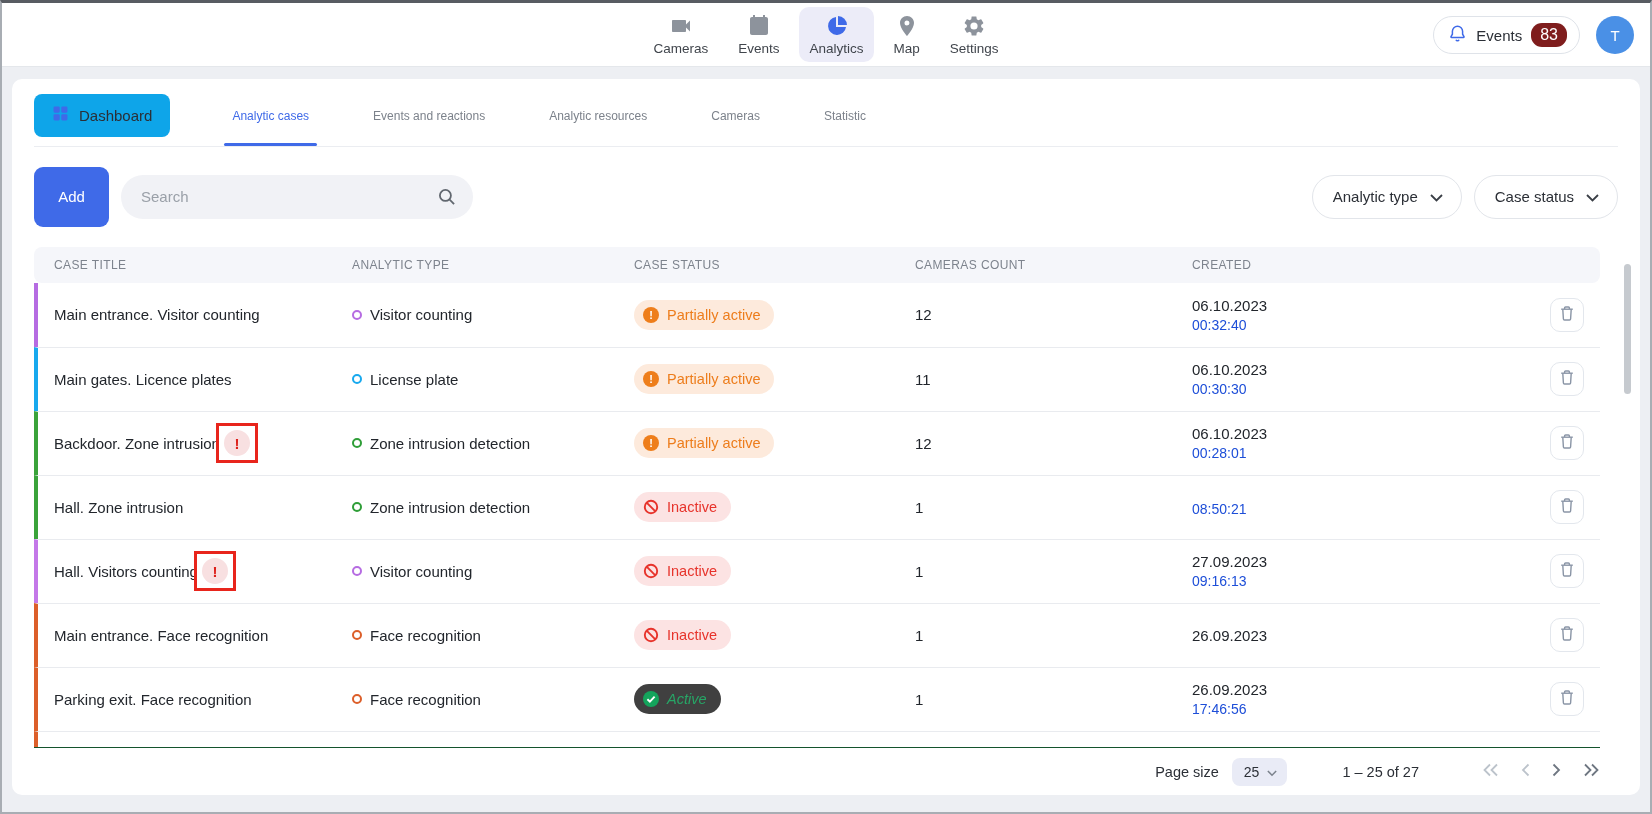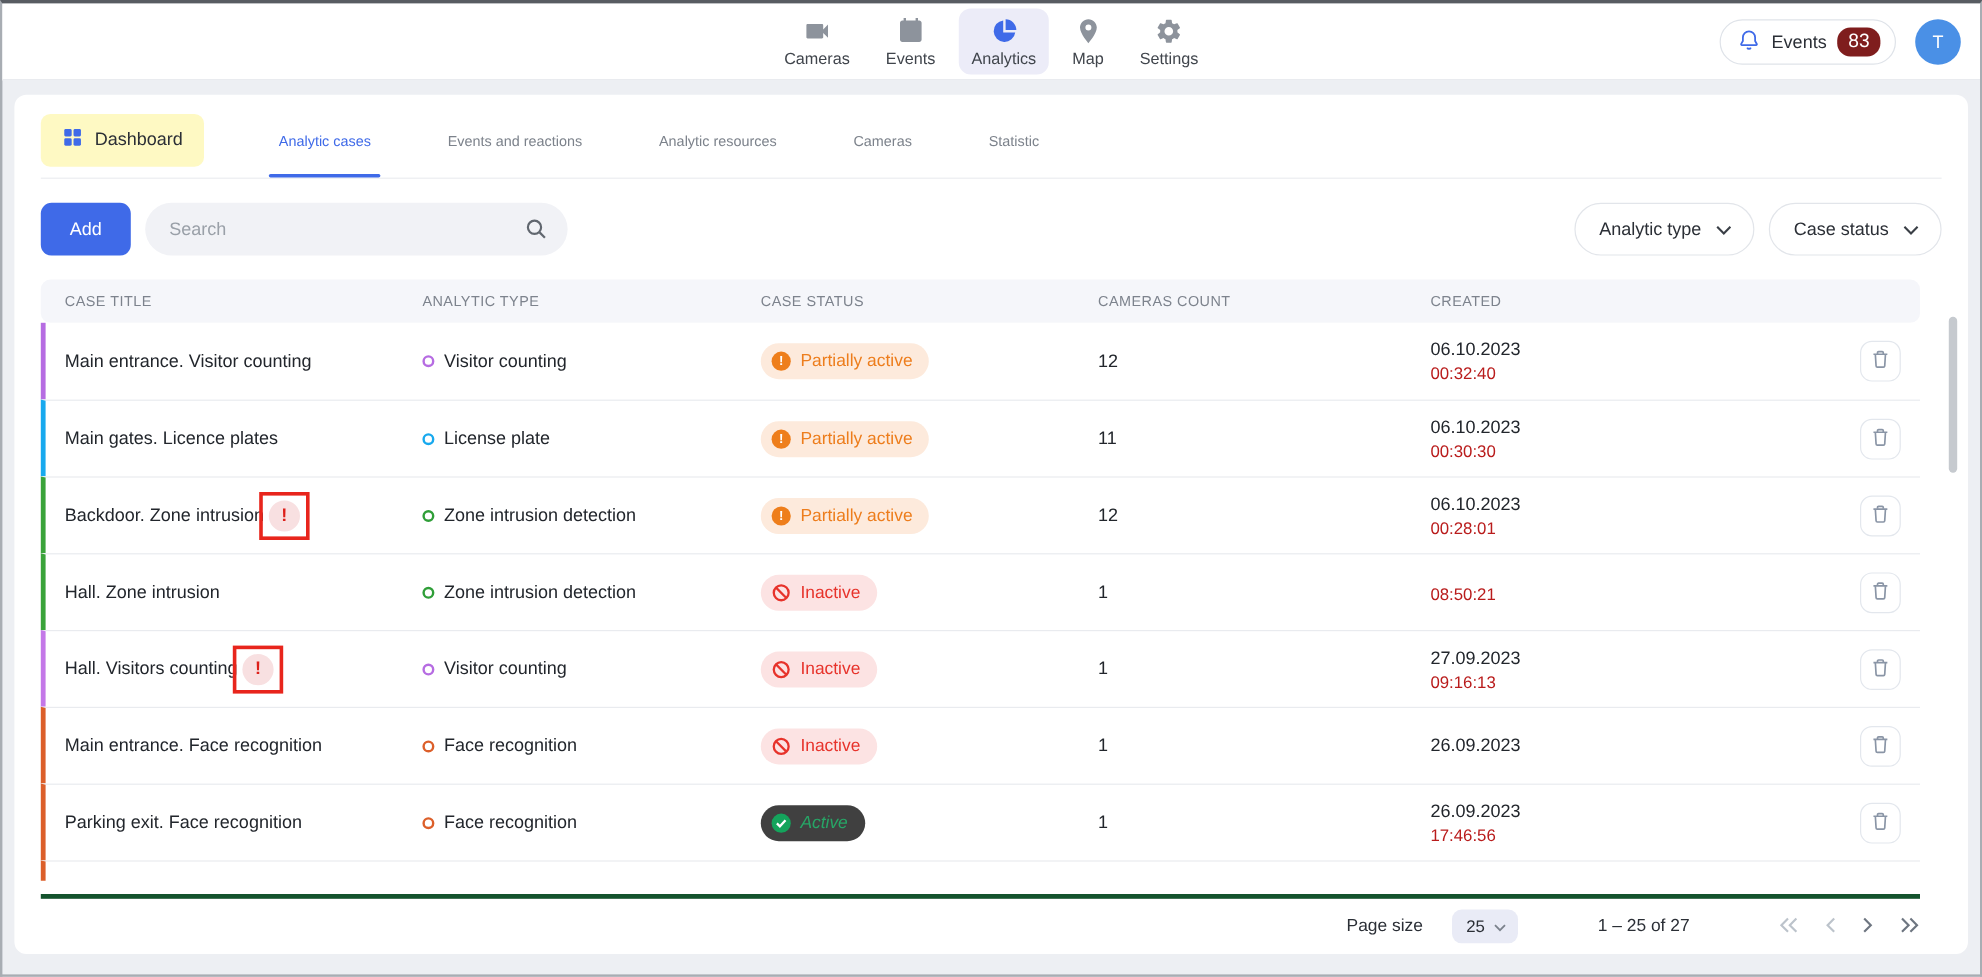--- a/index.html
+++ b/index.html
@@ -22,29 +22,29 @@
   .events-btn .elabel { font-size:15px; color:#2b2f36; }
   .events-badge { background:#7f1d1d; color:#fff; font-size:16px; border-radius:11px; padding:3px 9px; }
   .avatar { width:38px; height:38px; border-radius:50%; background:#4a90e6; color:#fff; font-size:15px; display:flex; align-items:center; justify-content:center; cursor:pointer; }
 
   
   .page { padding:12px 10px 0; }
   .card { position:relative; background:#fff; border-radius:10px; height:716px; padding:14px 22px 0; display:flex; flex-direction:column; }
 
   
   .tabbar { display:flex; align-items:center; border-bottom:1px solid #ebedf1; padding-bottom:0; height:56px; }
-  .dash-chip { display:flex; align-items:center; gap:10px; background:#fef9c3; border-radius:8px; padding:11px 18px; margin-bottom:8px; cursor:pointer; }
+  .dash-chip { display:flex; align-items:center; gap:10px; background:#0ea5e9; border-radius:8px; padding:11px 18px; margin-bottom:8px; cursor:pointer; }
   .dash-chip .dlabel { font-size:15px; color:#2b2f36; }
   .tab { font-size:12px; color:#7c828b; margin-left:60px; cursor:pointer; position:relative; padding:16px 2px 22px; }
   .tab.active { color:#3f6ae8; }
   .tab.active::after { content:""; position:absolute; left:-6px; right:-6px; bottom:-1px; height:3px; border-radius:2px; background:#3f6ae8; }
 
   
   .toolbar { margin-top:20px; display:flex; align-items:center; gap:12px; }
-  .add-btn { width:75px; height:44px; background:#3f6ae8; color:#fff; font-size:15px; border:none; border-radius:9px; cursor:pointer; }
+  .add-btn { width:75px; height:60px; background:#3f6ae8; color:#fff; font-size:15px; border:none; border-radius:9px; cursor:pointer; }
   .search-wrap { position:relative; width:352px;text-decoration:underline; }
   .search-input { width:100%; height:44px; background:#f1f2f6; border:none; border-radius:22px; padding:0 46px 0 20px; font-size:15px; color:#2b2f36; outline:none; font-family:"Liberation Sans", sans-serif; }
   .search-input::placeholder { color:#9aa0a8; }
   .search-ic { position:absolute; right:17px; top:13px; }
   .tb-spacer { flex:1; }
   .filter-pill { display:flex; align-items:center; gap:12px; height:44px; padding:0 18px 0 20px; border:1px solid #e2e5ea; border-radius:22px; background:#fff; font-size:15px; color:#2b2f36; cursor:pointer; }
 
   
   .table { margin-top:20px; margin-right:18px; }
   .grid { display:grid; grid-template-columns:298px 282px 281px 277px 1fr 54px; align-items:center; }
@@ -59,26 +59,26 @@
   .cell-type { display:flex; align-items:center; gap:8px; }
   .type-ring { width:10px; height:10px; border-radius:50%; border:2.5px solid var(--type-color); flex:none; }
   .badge { display:inline-flex; align-items:center; gap:8px; padding:7px 14px 7px 9px; border-radius:17px; font-size:14.5px; }
   .badge-partial { background:#fdeadc; color:#ed7d1c; }
   .badge-inactive { background:#fce3e3; color:#e7332b; }
   .badge-active { background:#404040; color:#27a566;font-style:italic; }
   .badge-ico { width:16px; height:16px; flex:none; display:flex; align-items:center; justify-content:center; }
   .ico-partial { background:#ee7e1b; border-radius:50%; color:#fff; font-size:11px; font-weight:bold; }
   .ico-active { background:#14a45c; border-radius:50%; }
   .cell-created .cdate { font-size:15px; color:#22262c; }
-  .cell-created .ctime { font-size:14px; color:#b91c1c; margin-top:3px; }
+  .cell-created .ctime { font-size:14px; color:#1d4ed8; margin-top:3px; }
   .trash-btn { width:34px; height:34px; border:1px solid #e3e7ed; border-radius:10px; background:#fff; display:flex; align-items:center; justify-content:center; cursor:pointer; }
   .sliver { height:17px; border-left:4px solid var(--accent); border-top:1px solid #e9ebef; margin-right:18px; }
 
   
-  .tfooter { margin-top:auto; border-top:4px solid #14532d; height:50px; display:flex; align-items:center; justify-content:flex-end; margin-right:18px; gap:12px; }
+  .tfooter { margin-top:auto; border-top:1px solid #14532d; height:50px; display:flex; align-items:center; justify-content:flex-end; margin-right:18px; gap:1px; }
   .psize-label { font-size:14.5px; color:#2b2f36; }
   .psize-chip { display:flex; align-items:center; gap:8px; background:#e9ebf6; border-radius:8px; padding:6px 10px 6px 12px; margin-left:12px; font-size:14px; color:#2b2f36; cursor:pointer; }
   .range { font-size:14.5px; color:#2b2f36; margin-left:54px; }
   .pager { display:flex; align-items:center; gap:20px; margin-left:62px; }
   .pg-btn { background:none; border:none; cursor:pointer; display:flex; align-items:center; padding:0; }
   .pg-btn svg { stroke:#6e7681; }
   .pg-btn.pg-disabled svg { stroke:#bcc3cb; }
 
   .scroll-thumb { position:absolute; right:9px; top:185px; width:7px; height:130px; border-radius:4px; background:#c6cacf; cursor:grab; }
 </style>

